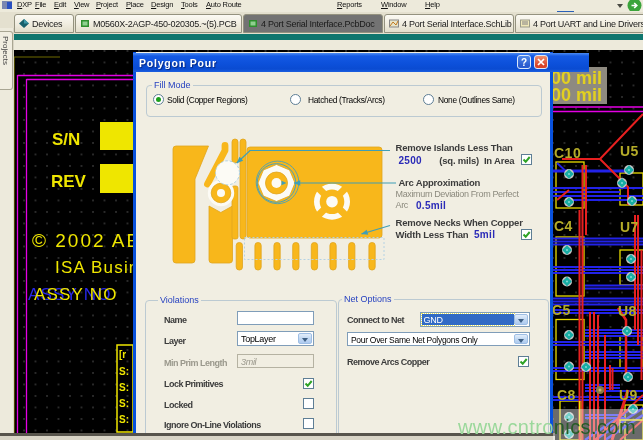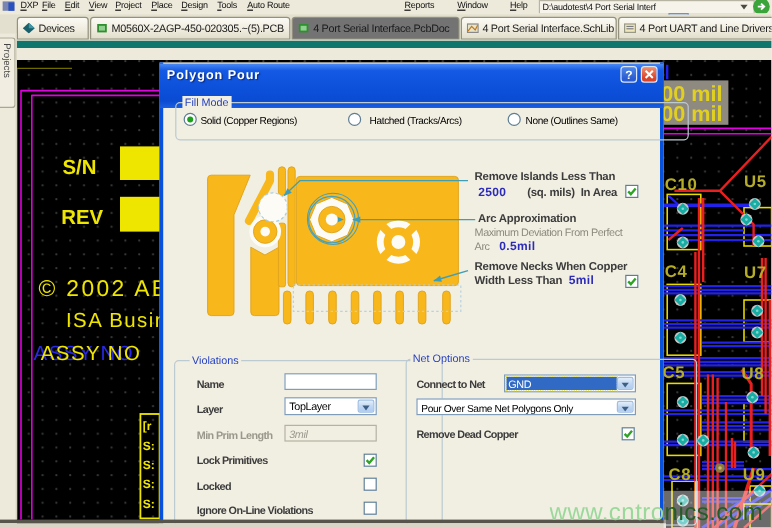--- a/index.html
+++ b/index.html
@@ -19,30 +19,30 @@
   .tico{position:absolute;left:4px;top:4px;width:10px;height:9px;}
   
   #leftstrip{left:0;top:28px;width:13px;height:412px;background:#EDEADC;border-right:1px solid #D9D5C5;}
   #projtab{left:0;top:31px;width:12px;height:57px;background:#F1EEE1;border:1px solid #A9A693;border-left:none;
            border-radius:0 3px 3px 0;}
   #projtab div{position:absolute;left:1px;top:4px;font-size:8px;color:#444;
                writing-mode:vertical-rl;}
   
   #dlg{left:133px;top:52px;width:420px;height:388px;background:#F1EEE2;}
   .dlgedge{position:absolute;top:0;width:3px;height:388px;background:#0851DD;}
-  #dlgtitle{left:0;top:1px;width:420px;height:37px;
-     background:linear-gradient(180deg,#4B8BF4 0%,#1459E4 16%,#0C50DA 58%,#0A4BD2 84%,#1C5FE0 100%);}
+  #dlgtitle{left:0;top:1px;width:420px;height:19px;
+     background:linear-gradient(180deg,#4B8BF4 0%,#1459E4 16%,#0C50DA 58%,#0A4BD2 84%,#1C5FE0 100%);padding-left:36px;}
   #dlgtitle .tt{position:absolute;left:6px;top:4px;font-size:10.5px;font-weight:bold;color:#fff;
      letter-spacing:0.8px;text-shadow:1px 1px 1px rgba(0,0,40,0.5);}
   .xpbtn{position:absolute;top:3px;width:14px;height:14px;border-radius:3px;border:1px solid #DCE8FA;
      box-sizing:border-box;color:#fff;font-weight:bold;text-align:center;}
   #btnhelp{left:384px;background:linear-gradient(180deg,#5088E8,#2A5BD0 80%);}
   #btnclose{left:400.5px;background:linear-gradient(180deg,#F09070,#D8442A 75%);}
   .xpbtn svg{position:absolute;left:0;top:0;}
-  .grp{position:absolute;border:1px solid #BCCAD2;border-radius:4px;padding-left:32px;}
+  .grp{position:absolute;border:1px solid #BCCAD2;border-radius:4px;}
   .grplab{position:absolute;top:-6px;font-size:9px;color:#2742C0;background:#F1EEE2;padding:0 2px;line-height:10px;}
   .lab{position:absolute;font-size:9px;font-weight:bold;color:#3C3C3C;letter-spacing:-0.5px;white-space:nowrap;}
   .biglab{position:absolute;font-size:9.5px;font-weight:bold;color:#3C3C3C;letter-spacing:-0.2px;white-space:nowrap;text-align:right;}
   .bval{position:absolute;font-size:10px;font-weight:bold;color:#2B2BB8;letter-spacing:0.3px;white-space:nowrap;}
   .lab.gray{color:#9A988C;}
   .graytx{position:absolute;font-size:9px;color:#8C8A7E;letter-spacing:-0.35px;white-space:nowrap;}
   .field{position:absolute;background:#fff;border:1px solid #7F9DB9;box-sizing:border-box;}
   .field.dis{background:#F1EEE2;border-color:#B5B2A2;font-style:italic;}
   .fieldtx{position:absolute;left:3px;top:2px;font-size:9px;color:#000;letter-spacing:-0.3px;white-space:nowrap;}
   .combobtn{position:absolute;right:1px;top:1px;width:14px;bottom:1px;border-radius:2px;
@@ -237,21 +237,20 @@
   <span class="mi" style="left:54px"><u>E</u>dit</span>
   <span class="mi" style="left:74px"><u>V</u>iew</span>
   <span class="mi" style="left:96px"><u>P</u>roject</span>
   <span class="mi" style="left:126px"><u>P</u>lace</span>
   <span class="mi" style="left:151px"><u>D</u>esign</span>
   <span class="mi" style="left:181px"><u>T</u>ools</span>
   <span class="mi" style="left:206px"><u>A</u>uto Route</span>
   <span class="mi" style="left:337px"><u>R</u>eports</span>
   <span class="mi" style="left:381px"><u>W</u>indow</span>
   <span class="mi" style="left:425px"><u>H</u>elp</span>
-  <span class="mi" style="left:449px;top:0px;width:176px;height:10px;background:#F6F4EA;border:1px solid #B8B4A4;overflow:hidden;padding-left:2px;letter-spacing:-0.2px">D:\audotest\4 Port Serial Interf</span>
   <svg class="mi" style="left:616px;top:2px" width="8" height="7">
       <path d="M1,2 L7,2 L4,6 Z" fill="#4A4A42"></path>
     </svg>
   <svg class="mi" style="left:627px;top:-2px" width="15" height="15">
       <circle cx="7.5" cy="7.5" r="7" fill="#3BA43B"></circle>
       <path d="M4.5,7.5 h5 M7.2,5 l2.6,2.5 l-2.6,2.5" stroke="#fff" stroke-width="1.6" fill="none"></path>
     </svg>
 </div>
 
 <div class="abs" id="toolbar"><svg width="643" height="17" viewBox="0 0 643 17">
@@ -540,21 +539,21 @@
   <span class="lab" style="left:214px;top:262.5px">Connect to Net</span>
   <div class="field" style="left:214px;top:279.5px;width:183px;height:14.5px">
       <span class="fieldtx" style="font-size:8.5px">Pour Over Same Net Polygons Only</span>
       <div class="combobtn"></div>
     </div>
   <div class="field" style="left:286.5px;top:260px;width:110px;height:14.5px">
     <div style="position:absolute;left:1px;top:1px;right:15px;bottom:1px;background:#316AC5;outline:1px dotted #E8E455"></div>
     <span class="fieldtx" style="color:#fff;z-index:2">GND</span>
       <div class="combobtn"></div>
   </div>
-  <span class="lab" style="left:214px;top:304.5px">Remove Dead Copper</span>
+  <span class="lab" style="left:214px;top:304.5px">Remove Arcs Copper</span>
   <div class="cb" style="left:385px;top:304px">
       <svg width="11" height="11">
         <path d="M2.5,5.5 L4.7,7.8 L8.7,3" stroke="#2FA326" stroke-width="2" fill="none"></path>
       </svg>
     </div>
 </div>
 
 <div class="abs" id="bstrip1"></div>
 <div class="abs" id="bstrip2"></div>
 <div class="abs" id="wmband"></div>

